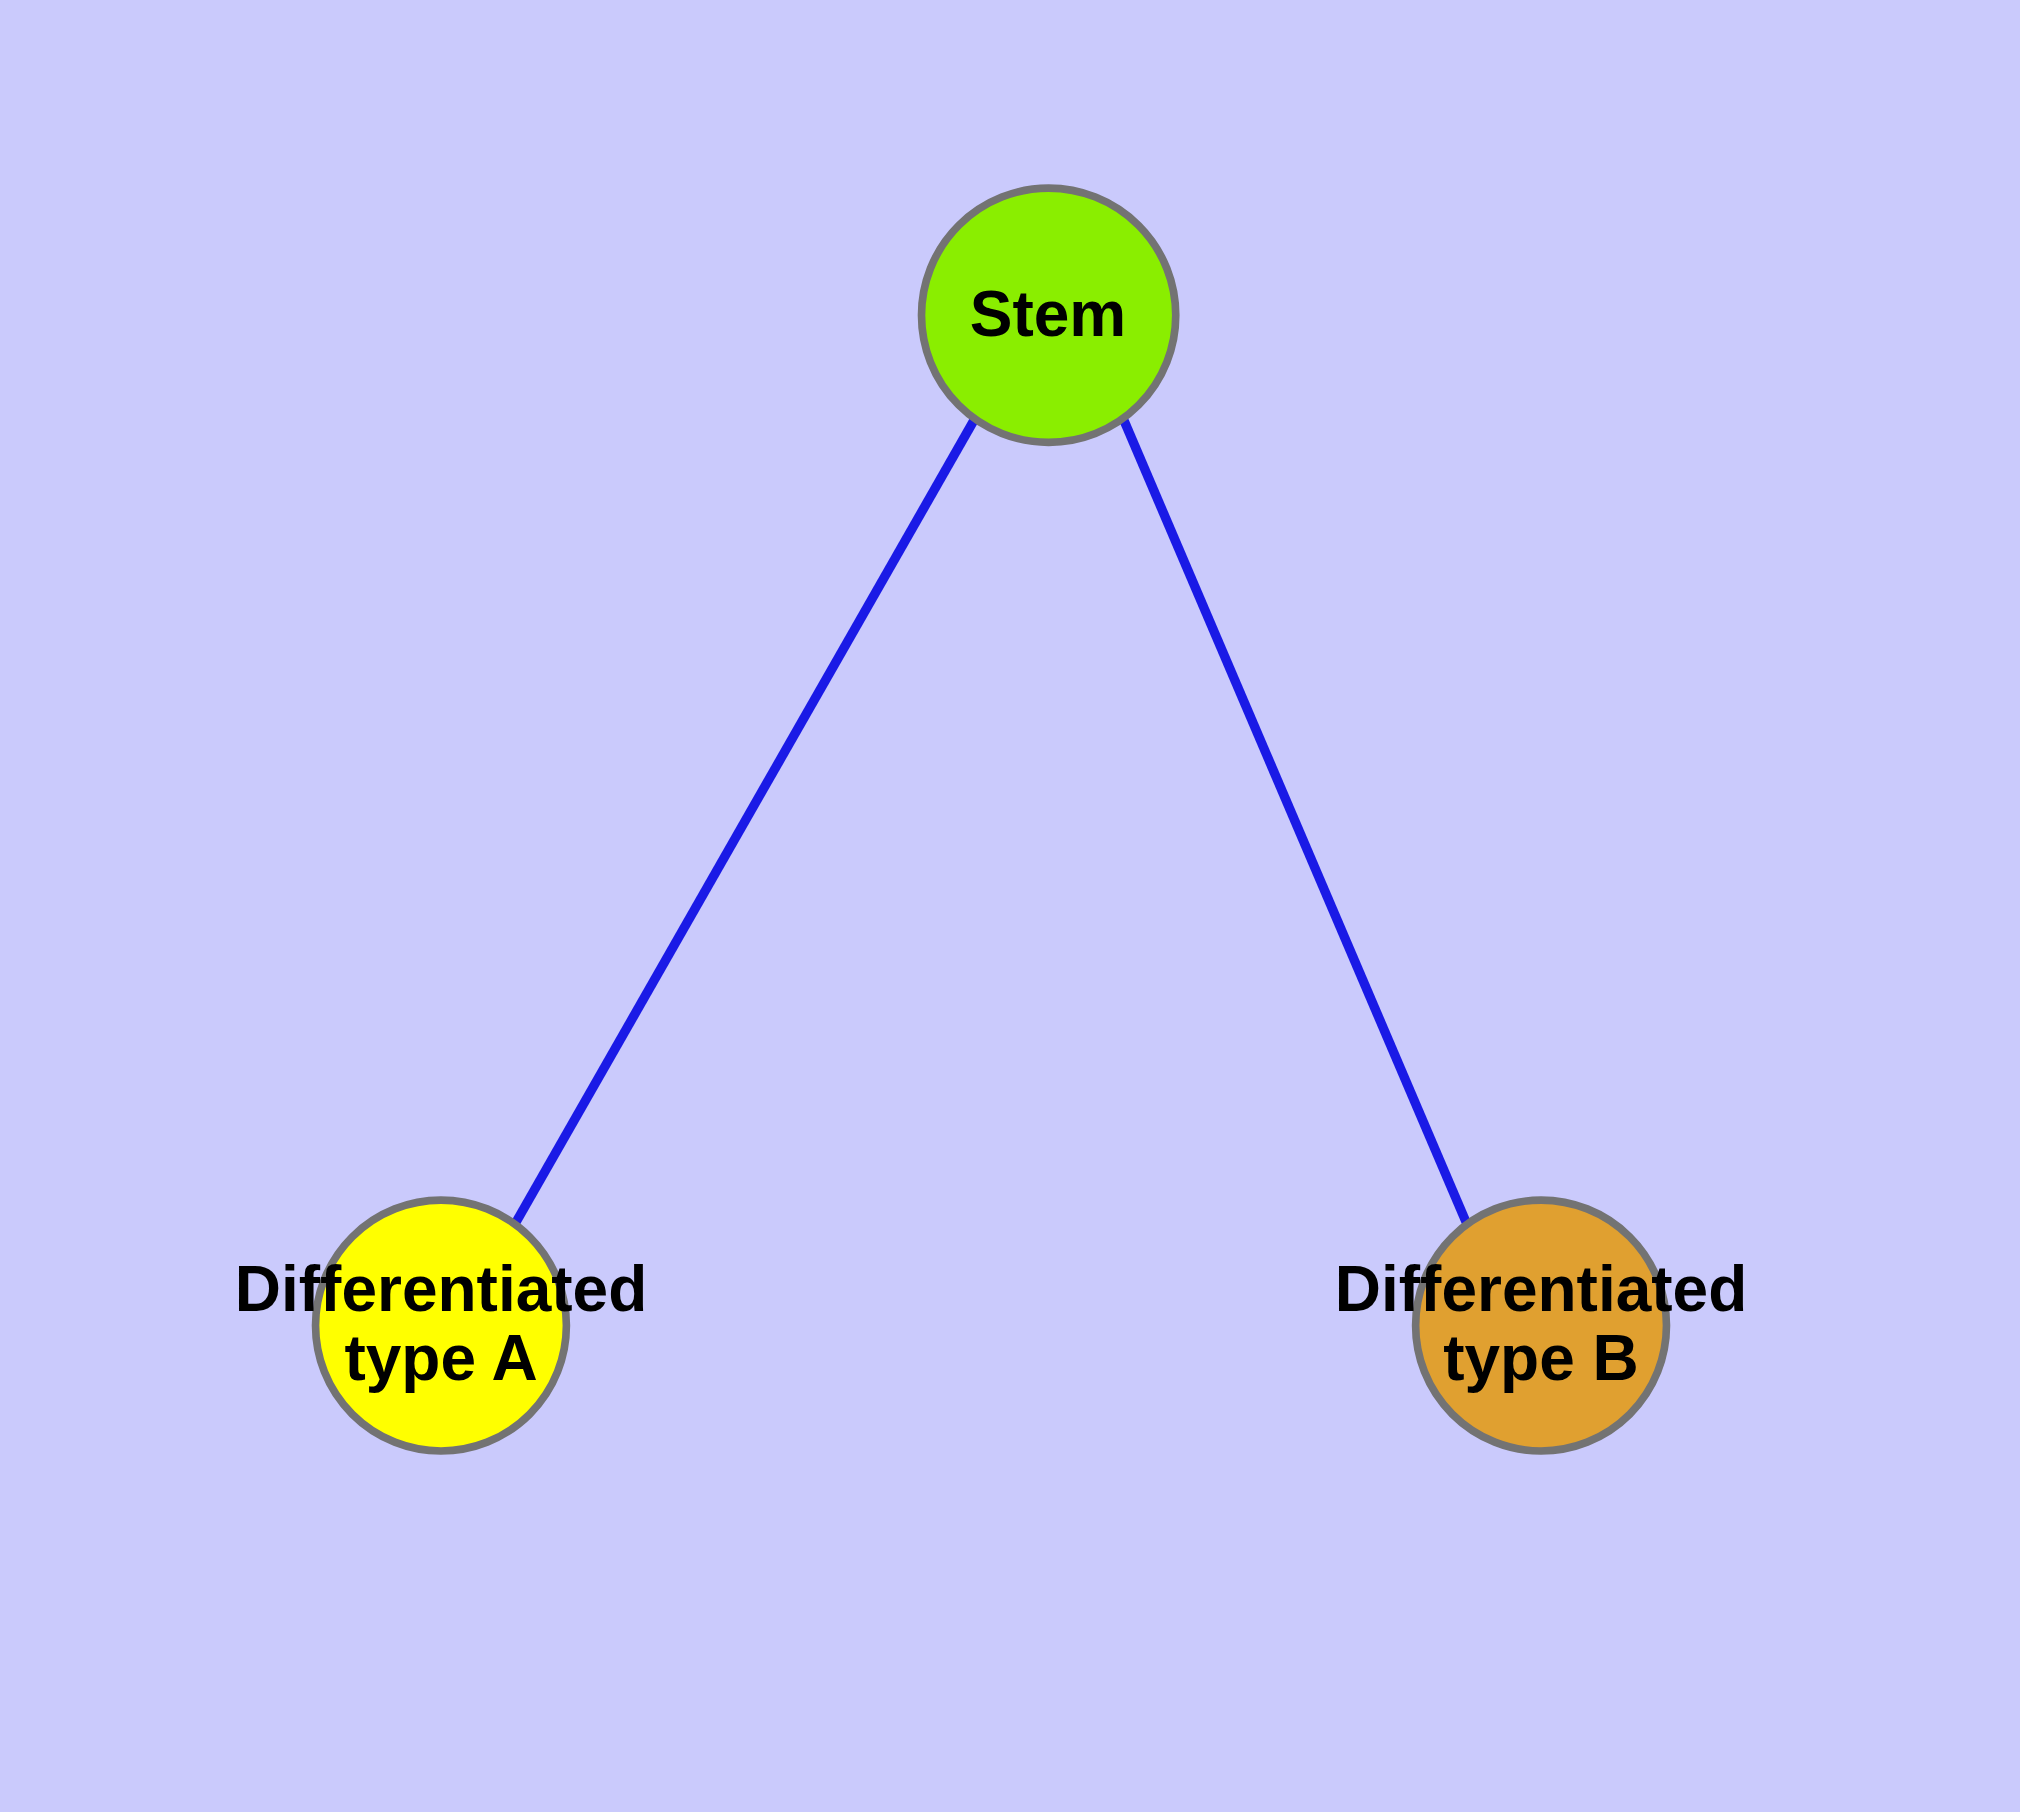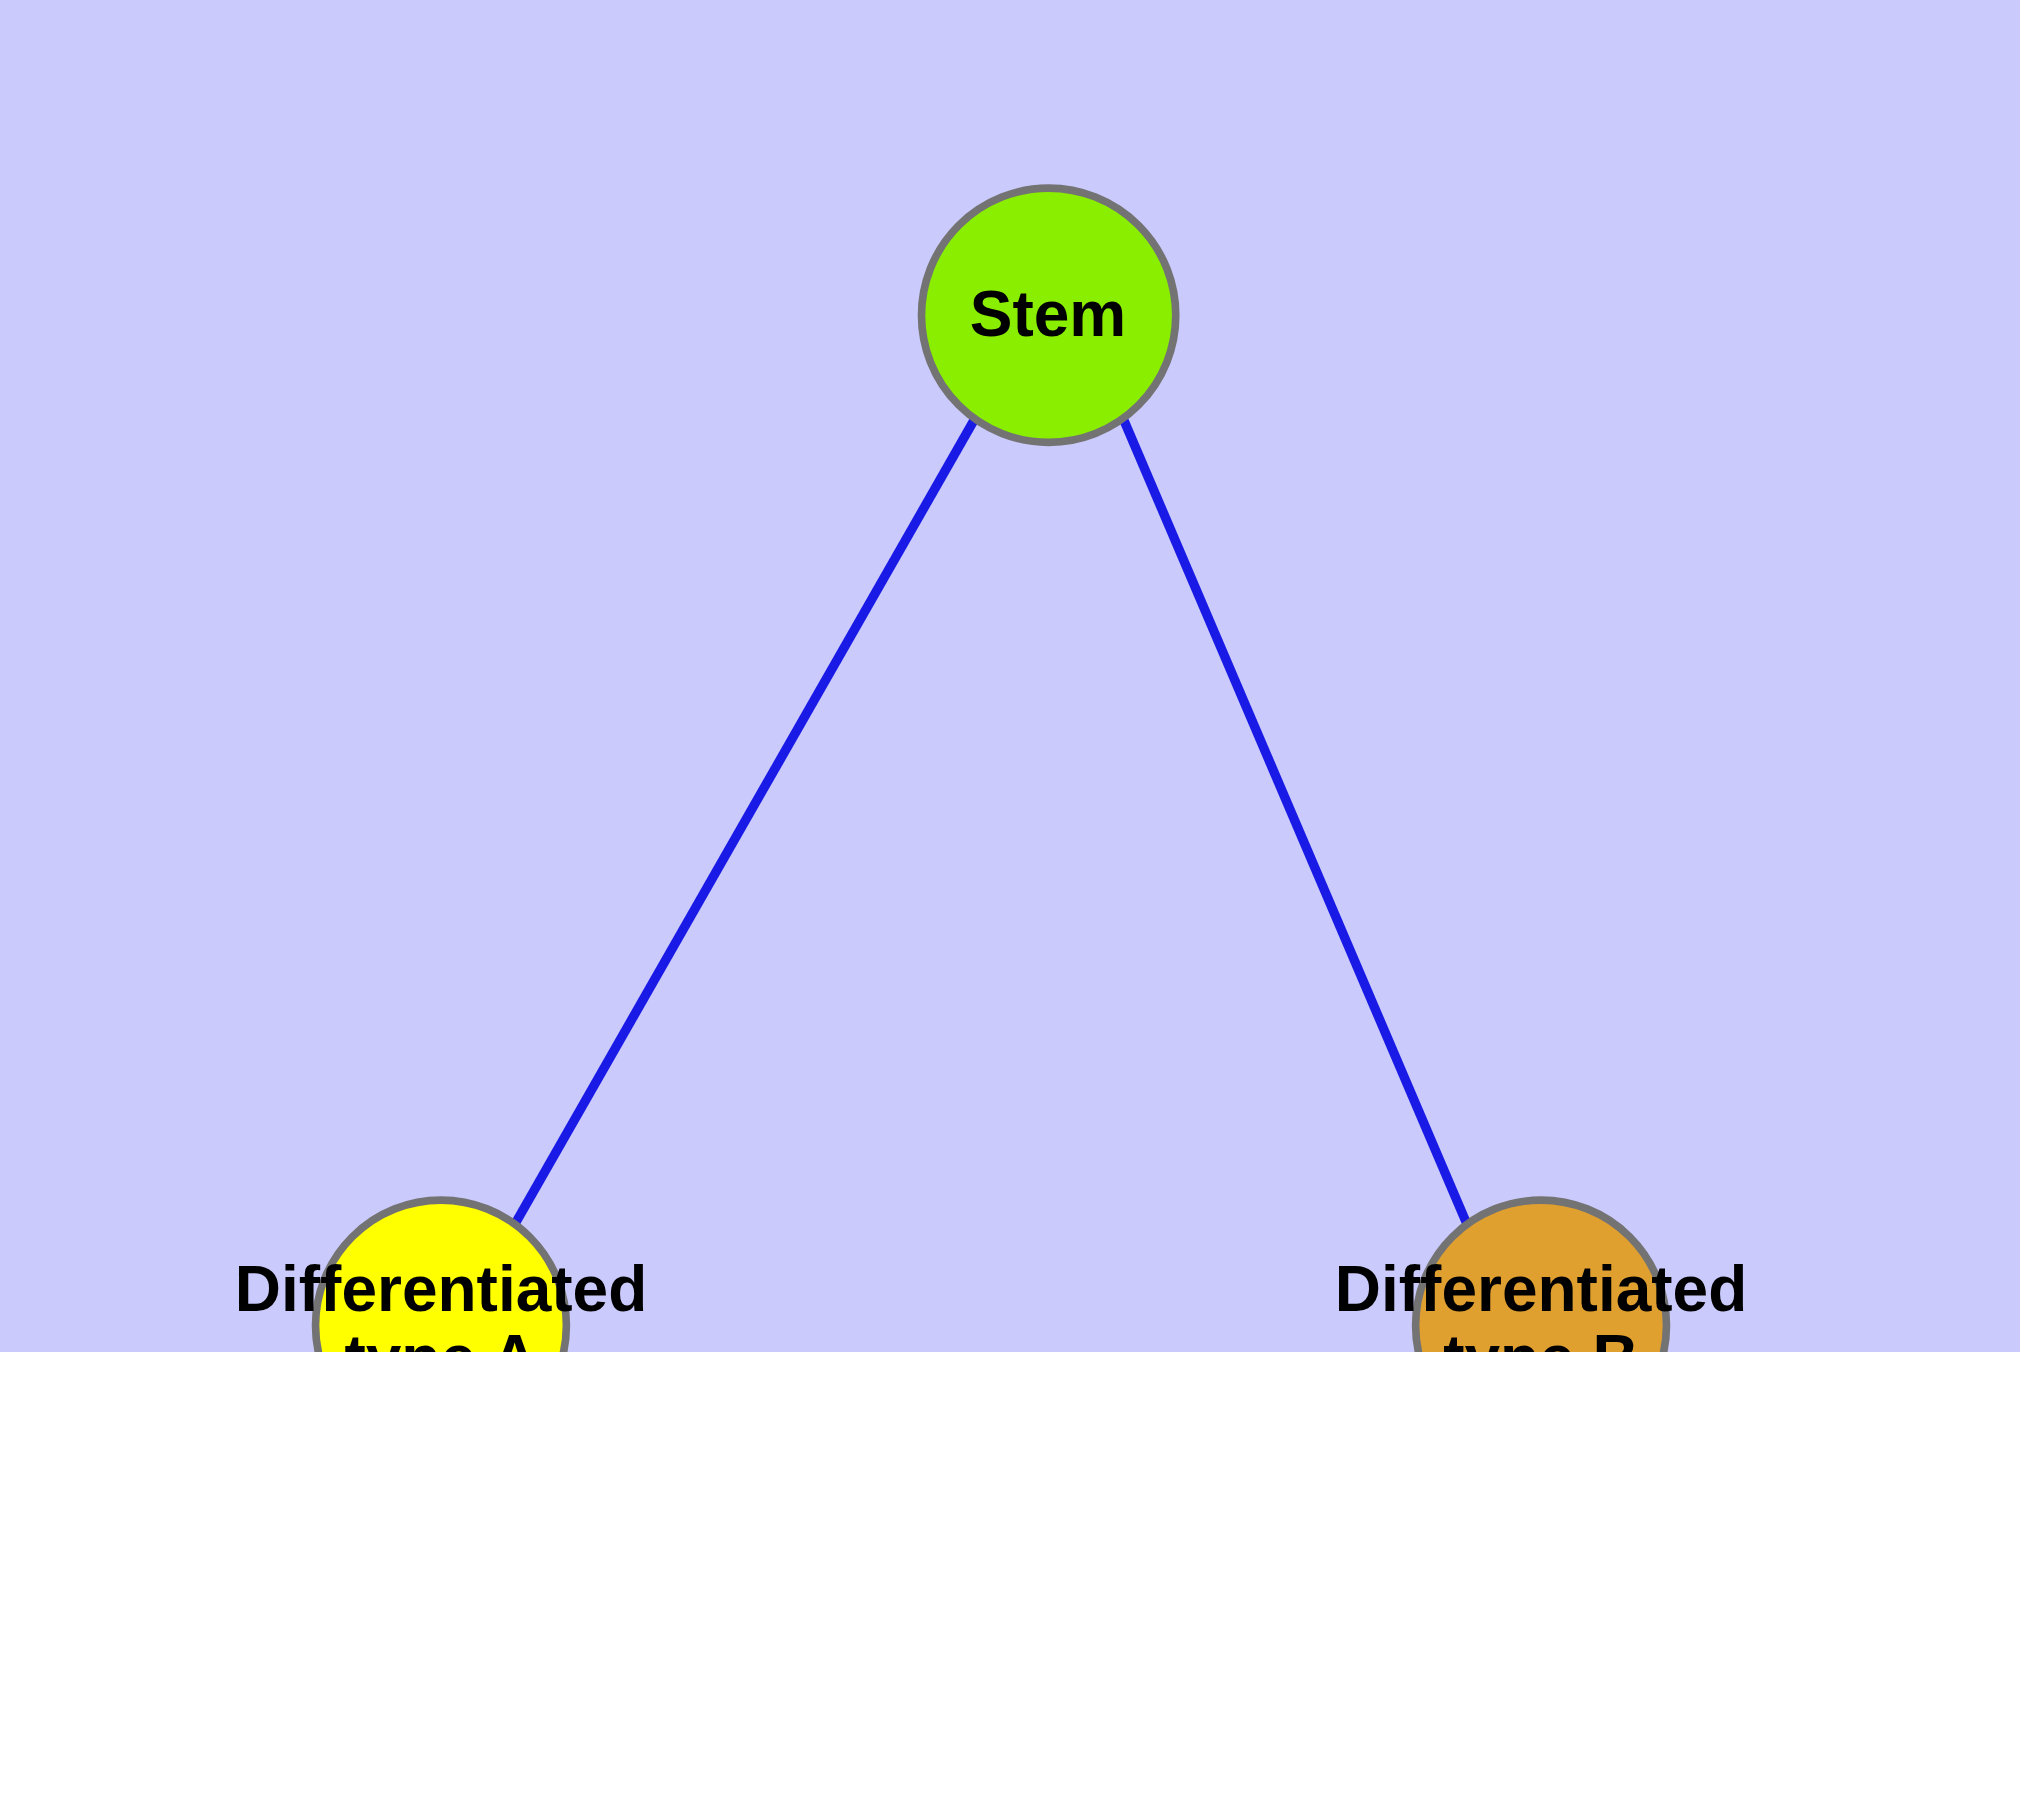--- a/index.html
+++ b/index.html
@@ -6,21 +6,21 @@
     margin: 0;
     padding: 0;
   }
   body {
     background: #ffffff;
     font-family: "Liberation Sans", sans-serif;
   }
   #canvas {
     position: relative;
     width: 2021px;
-    height: 1352px;
+    height: 1812px;
     overflow: hidden;
   }
   #graph-bg {
     position: absolute;
     left: 0;
     top: 0;
     width: 2021px;
     height: 1812px;
     background: #cacafc;
   }

